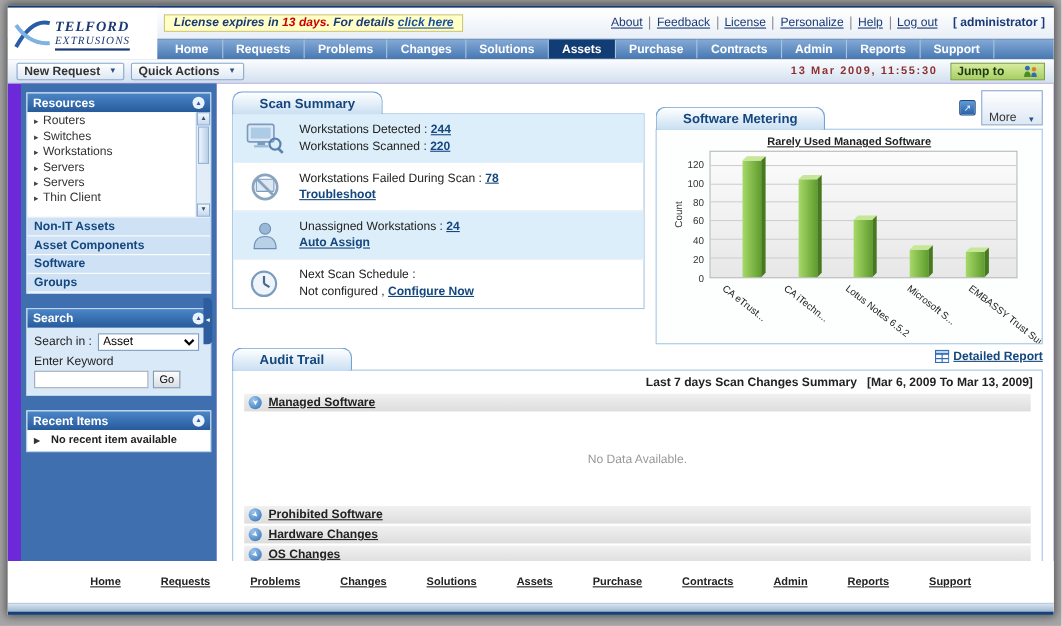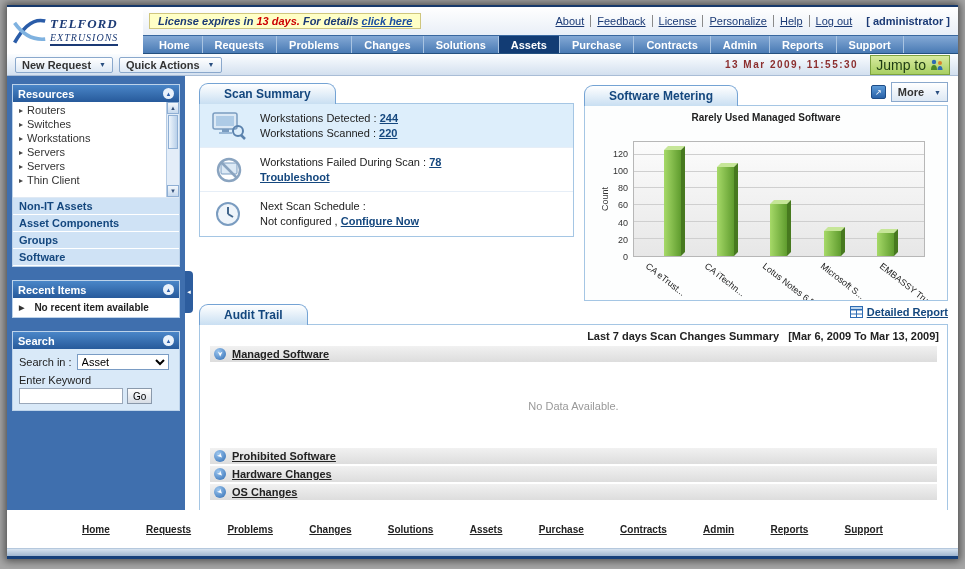--- a/index.html
+++ b/index.html
@@ -38,26 +38,26 @@
   .tab.active { background:#123c74; }
 
   
   .toolbar { height:22px; background:linear-gradient(#fbfdff,#d3e0ef); border-bottom:1px solid #a9bdd6;
              display:flex; align-items:center; padding:0 8px; gap:6px; flex:none; }
   .tool-btn { font-size:11px; font-weight:bold; color:#333; background:linear-gradient(#ffffff,#dde8f4);
               border:1px solid #8aa8cc; padding:1px 6px; border-radius:2px; display:flex; gap:8px;
               align-items:center; cursor:pointer; }
   .tool-btn .arrow { font-size:7px; color:#2a4f80; }
   .datetime { margin-left:auto; font-size:10px; font-weight:bold; color:#8c2f2f; letter-spacing:1.5px; }
-  .jumpto { background:linear-gradient(#d8eb9f,#a8cf62); border:1px solid #7da23f; font-size:14px;
-            font-weight:normal; color:#1d3b12; padding:1px 5px; display:flex; align-items:center; gap:4px;
+  .jumpto { background:linear-gradient(#d8eb9f,#a8cf62); border:1px solid #7da23f; font-size:11px;
+            font-weight:bold; color:#1d3b12; padding:1px 5px; display:flex; align-items:center; gap:17px;
             cursor:pointer; margin-left:6px; }
 
   
-  .body-area { flex:1; display:flex; position:relative; background:#e5e5e5; min-height:0; }
+  .body-area { flex:1; display:flex; position:relative; background:#6d28d9; min-height:0;padding-left:12px; }
 
   .sidebar { width:178px; flex:none; background:#3f6fae; padding:8px 5px; display:flex;
              flex-direction:column; gap:13px; }
   .side-panel { border:1px solid #bdd3ea; background:#fff; }
   .panel-header { height:17px; background:linear-gradient(#4a86c8,#275a9b); color:#fff; font-size:11px;
                   font-weight:bold; display:flex; align-items:center; padding:0 5px; }
   .panel-toggle { margin-left:auto; width:11px; height:11px; border-radius:50%; background:#eaf2fb;
                   color:#2a5ca8; font-size:6px; display:flex; align-items:center; justify-content:center;
                   cursor:pointer; }
   .res-item { background:#cfe2f5; border-bottom:1px solid #fff; color:#14477e; font-size:11px;
@@ -113,25 +113,25 @@
   .scan-icon { width:42px; height:32px; flex:none; display:flex; align-items:center; justify-content:center; }
   .scan-lines div { line-height:15px; }
 
   .metering { flex:1; min-width:0; }
   .metering-head { display:flex; align-items:flex-end; }
   .metering-tools { margin-left:auto; display:flex; align-items:center; gap:5px; padding-bottom:3px; }
   .export-btn { width:15px; height:14px; background:linear-gradient(#5d9bd8,#2a62a8); border:1px solid #1d4c87;
                 border-radius:2px; color:#fff; font-size:8px; display:flex; align-items:center;
                 justify-content:center; cursor:pointer; }
   .more-btn { border:1px solid #8aa8cc; background:linear-gradient(#fff,#dde8f4); font-size:11px; color:#333;
-              padding:0 6px; height:20px; display:flex; align-items:center; gap:10px; cursor:pointer;font-weight:bold; }
+              padding:0 6px; height:32px; display:flex; align-items:flex-end; gap:10px; cursor:pointer; }
   .more-btn .arrow { font-size:7px; color:#2a4f80; }
   .metering-panel { height:196px; padding:4px 8px 0; overflow:hidden; background:#fdfefe; }
 
-  .chart-title { text-align:center; font-size:10px; font-weight:bold; color:#222; margin:2px 0 18px; }
+  .chart-title { text-align:center; font-size:10px; font-weight:bold; color:#222; margin:2px 0 2px;text-decoration:underline; }
   .chart-body { position:relative; margin-left:40px; margin-right:14px; height:116px; }
   .plot { position:absolute; inset:0; background:linear-gradient(#fcfcfc,#e7e7e7); border:1px solid #b7b7b7; }
   .gridline { position:absolute; left:0; right:0; height:1px; background:#cfcfcf; }
   .y-labels { position:absolute; left:-26px; top:0; bottom:0; width:24px; }
   .ytick { position:absolute; right:3px; transform:translateY(50%); font-size:9px; color:#333; }
   .count-label { position:absolute; left:-40px; top:50%; transform:translateY(-50%) rotate(-90deg);
                  font-size:9px; color:#333; }
   .bars { position:absolute; inset:1px; display:flex; align-items:flex-end; justify-content:space-around;
           padding:0 12px; }
   .bar-slot { display:flex; align-items:flex-end; height:100%; }
@@ -273,52 +273,52 @@
           <div class="scrollbar">
             <div class="sb-btn">▲</div>
             <div class="sb-track">
               <div class="sb-thumb"></div>
             </div>
             <div class="sb-btn">▼</div>
           </div>
         </div>
         <a class="res-item">Non-IT Assets</a>
         <a class="res-item">Asset Components</a>
+        <a class="res-item">Software</a>
         <a class="res-item">Groups</a>
-        <a class="res-item">Software</a>
-      </div>
-
-      <div class="side-panel">
-        <div class="panel-header">
-          <span>Recent Items</span>
-          <span class="panel-toggle">▲</span>
-        </div>
-        <div class="recent-body">
-          <span class="recent-arrow">▶</span>
-          <span>No recent item available</span>
-        </div>
       </div>
 
       <div class="side-panel">
         <div class="panel-header">
           <span>Search</span>
           <span class="panel-toggle">▲</span>
         </div>
         <div class="search-body">
           <div class="search-row">
             <span>Search in :</span>
             <select class="search-select">
               <option>Asset</option>
             </select>
           </div>
           <div class="kw-label">Enter Keyword</div>
           <div class="kw-row">
             <input class="kw-input" type="text" value="" style="">
             <button class="go-btn">Go</button>
           </div>
+        </div>
+      </div>
+
+      <div class="side-panel">
+        <div class="panel-header">
+          <span>Recent Items</span>
+          <span class="panel-toggle">▲</span>
+        </div>
+        <div class="recent-body">
+          <span class="recent-arrow">▶</span>
+          <span>No recent item available</span>
         </div>
       </div>
 
     </div>
 
     <div class="collapse-handle">
       <span>◄</span>
     </div>
 
     <div class="main">
@@ -363,20 +363,37 @@
                 <div>
                   <span>Workstations Failed During Scan :</span>
                   <a class="vlink">78</a>
                 </div>
                 <div>
                   <a class="vlink">Troubleshoot</a>
                 </div>
               </div>
             </div>
 
+            <div class="scan-row alt">
+              <span class="scan-icon">
+                <svg width="34" height="30" viewBox="0 0 34 30">
+                  <circle cx="17" cy="9" r="5" fill="#9ab8d6" stroke="#6b8fb5"></circle>
+                  <path d="M7 27 Q7 16 17 16 Q27 16 27 27 Z" fill="#b9d0e6" stroke="#6b8fb5"></path>
+                </svg>
+              </span>
+              <div class="scan-lines">
+                <div>
+                  <span>Unassigned Workstations :</span>
+                  <a class="vlink">24</a>
+                </div>
+                <div>
+                  <a class="vlink">Auto Assign</a>
+                </div>
+              </div>
+            </div>
 
             <div class="scan-row">
               <span class="scan-icon">
                 <svg width="34" height="30" viewBox="0 0 34 30">
                   <circle cx="16" cy="15" r="11" fill="#eef4fa" stroke="#7a9cc0" stroke-width="2"></circle>
                   <line x1="16" y1="15" x2="16" y2="8" stroke="#44688e" stroke-width="2"></line>
                   <line x1="16" y1="15" x2="21" y2="18" stroke="#44688e" stroke-width="2"></line>
                 </svg>
               </span>
               <div class="scan-lines">

